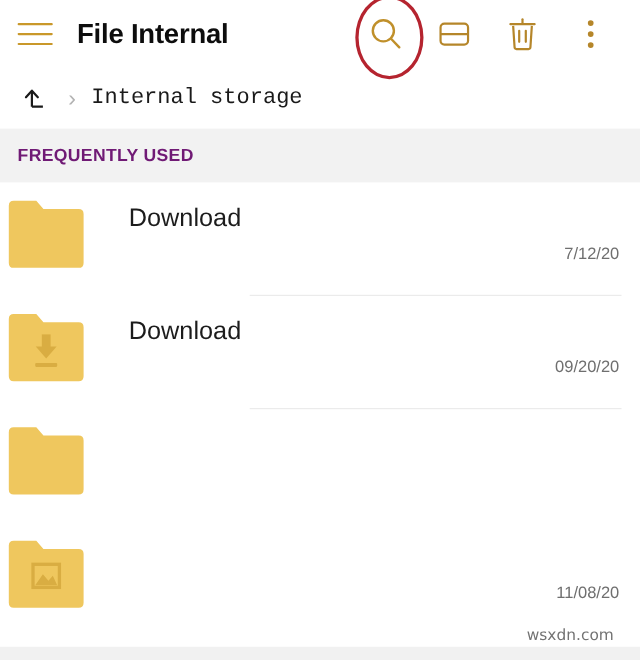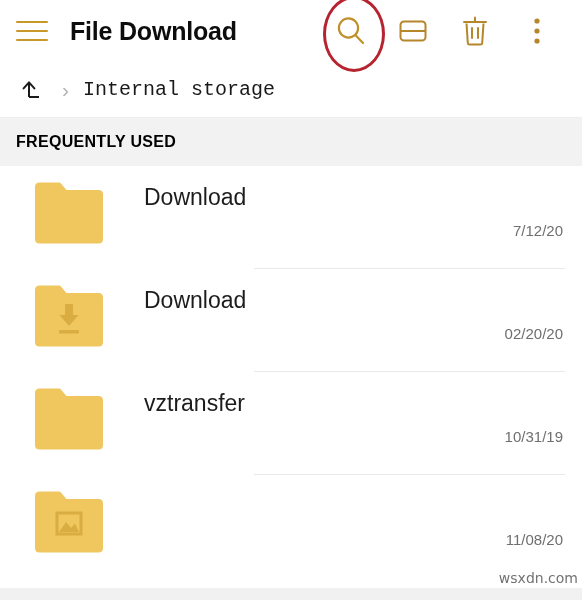--- a/index.html
+++ b/index.html
@@ -117,32 +117,32 @@
   
   .section-header {
     height: 48px;
     background: #f2f2f2;
     display: flex;
     align-items: center;
     padding-left: 16px;
     box-sizing: border-box;
     font-size: 16px;
     font-weight: bold;
-    color: #000000;
+    color: #701a75;
     letter-spacing: 0.3px;
   }
 
   
   .file-list {
     background: #ffffff;
   }
   .file-row {
     position: relative;
     height: 103px;
-    padding-left: 32px;
+    padding-left: 5px;
     box-sizing: border-box;
     display: flex;
     align-items: flex-start;
     cursor: pointer;
   }
   .folder-icon {
     position: relative;
     width: 74px;
     height: 66px;
     flex: 0 0 auto;
@@ -182,39 +182,39 @@
   .bottom-bar {
     position: absolute;
     left: 0;
     right: 0;
     bottom: 0;
     height: 12px;
     background: #f1f1f1;
   }
   .watermark {
     position: absolute;
-    right: 4px;
+    right: 24px;
     bottom: 14px;
     font-size: 14px;
     color: #737373;
     font-family: "DejaVu Sans", sans-serif;
   }
 </style>
 </head>
 <body>
 
 <div class="appbar">
 
   <div class="hamburger">
     <span></span>
     <span></span>
     <span></span>
   </div>
 
-  <div class="app-title">File Download</div>
+  <div class="app-title">File Internal</div>
 
   <div class="appbar-actions">
 
     <div class="act">
       <svg width="34" height="34" viewBox="0 0 34 34">
         <circle cx="14.5" cy="14" r="9.6" fill="none" stroke="#c0902b" stroke-width="2.2"></circle>
         <line x1="21.3" y1="21" x2="29" y2="29" stroke="#c0902b" stroke-width="2.2" stroke-linecap="round"></line>
       </svg>
       <div class="highlight-ring"></div>
     </div>
@@ -282,35 +282,30 @@
         <path d="M3 7 Q3 2.5 7.5 2.5 L28 2.5 L34.5 10 L66.5 10 Q71 10 71 14.5 L71 59 Q71 63.5 66.5 63.5 L7.5 63.5 Q3 63.5 3 59 Z" fill="#efc75e"></path>
         <g fill="#d9ad42">
           <rect x="33" y="21" width="8" height="13"></rect>
           <path d="M27.5 32 L46.5 32 L37 43 Z"></path>
           <rect x="27" y="47" width="20" height="3.6" rx="1"></rect>
         </g>
       </svg>
     </div>
     <div class="row-main">
       <div class="row-name">Download</div>
-      <div class="row-date">02/20/20</div>
+      <div class="row-date">09/20/20</div>
       <div class="row-divider"></div>
     </div>
   </div>
 
   <div class="file-row">
     <div class="folder-icon">
       <svg width="74" height="66" viewBox="0 0 74 66">
         <path d="M3 7 Q3 2.5 7.5 2.5 L28 2.5 L34.5 10 L66.5 10 Q71 10 71 14.5 L71 59 Q71 63.5 66.5 63.5 L7.5 63.5 Q3 63.5 3 59 Z" fill="#efc75e"></path>
       </svg>
-    </div>
-    <div class="row-main">
-      <div class="row-name">vztransfer</div>
-      <div class="row-date">10/31/19</div>
-      <div class="row-divider"></div>
     </div>
   </div>
 
   <div class="file-row">
     <div class="folder-icon">
       <svg width="74" height="66" viewBox="0 0 74 66">
         <path d="M3 7 Q3 2.5 7.5 2.5 L28 2.5 L34.5 10 L66.5 10 Q71 10 71 14.5 L71 59 Q71 63.5 66.5 63.5 L7.5 63.5 Q3 63.5 3 59 Z" fill="#efc75e"></path>
         <rect x="25" y="24" width="24" height="21" fill="none" stroke="#d9ad42" stroke-width="3"></rect>
         <path d="M27 43 L34 33 L39 39 L43 34.5 L47 43 Z" fill="#d9ad42"></path>
       </svg>

